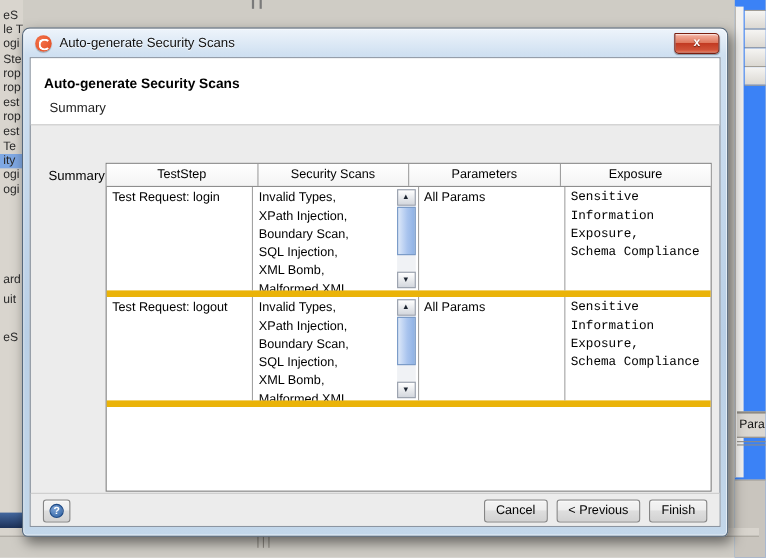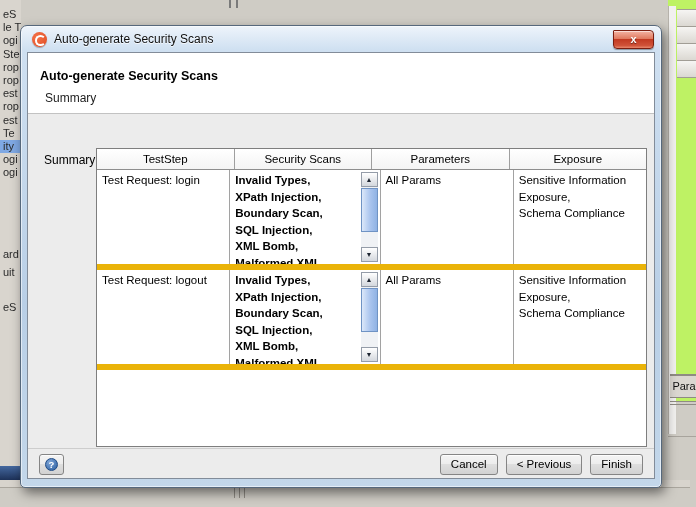--- a/index.html
+++ b/index.html
@@ -9,21 +9,21 @@
     background: #cfccc5;
     font-family: "Liberation Sans", sans-serif;
     overflow: hidden;
     color:#000;
   }
   
   #bg-left { position:absolute; left:0; top:0; width:21px; height:466px; background:#d9d5ce; overflow:hidden; }
   .tree-item { position:absolute; left:0; width:100%; height:13px; font-size:11px; line-height:13px; padding-left:3px; white-space:nowrap; color:#2a2a2a; }
   .tree-item.sel { background:#7fa8e3; }
   .top-tick { position:absolute; top:0; width:2px; height:8px; background:#7a7a7a; }
-  #bg-right { position:absolute; left:668px; top:0; width:28px; height:402px; background:#bef264;text-align:center; }
+  #bg-right { position:absolute; left:668px; top:0; width:28px; height:507px; background:#3b82f6; }
   #bg-right .r-col { position:absolute; left:0; top:6px; width:8px; height:428px; background:#f2f1ef; border-left:1px solid #b6b2ab; }
   #bg-right .r-rows { position:absolute; left:9px; right:0; top:9px; border-top:1px solid #a19d95; }
   #bg-right .r-row { height:17px; background:linear-gradient(#f6f5f3,#dbd8d2); border-bottom:1px solid #a19d95; }
   #bg-right .r-tab { position:absolute; left:2px; right:0; top:374px; height:24px; background:#dbd7d1;
       border-top:2px solid #8f8b84; border-bottom:1px solid #8f8b84; font-size:11px; line-height:21px; padding-left:2px; color:#111; }
   #bg-right .r-line2 { position:absolute; left:2px; right:0; top:401px; height:4px; border-top:1px solid #8f8b84; border-bottom:1px solid #8f8b84; }
   #bg-right .r-bottom { position:absolute; left:0; right:0; top:436px; bottom:0; background:#c9c5be; border-top:1px solid #a8a49d; }
   .navy-bar { position:absolute; left:0; top:466px; width:190px; height:14px; background:linear-gradient(#44689f,#1d3158); }
   .mini-btn { position:absolute; top:467px; width:21px; height:12px; background:linear-gradient(#f2f1ef,#d8d4cd); border:1px solid #8f8b84; }
   .mini-btn .tri { position:absolute; right:3px; top:2px; width:0; height:0; border-top:5px solid #111; border-left:5px solid transparent; }
@@ -54,22 +54,22 @@
   .hd-title { position:absolute; left:12px; top:16px; font-size:12.5px; font-weight:bold; }
   .hd-sub { position:absolute; left:17px; top:38px; font-size:12px; color:#1d1d1d; }
   .bd { position:absolute; left:0; right:0; top:62px; bottom:30px; }
   .summary-label { position:absolute; left:16px; top:38px; font-size:12px; }
   .sg-table { position:absolute; left:68px; top:33px; width:551px; height:299px; background:#fff; border:1px solid #7e7e7e; }
   .sg-head { display:flex; height:21px; border-bottom:1px solid #8e8e8e; background:linear-gradient(#ffffff,#f4f4f4); }
   .sg-hcell { flex:1 1 0; text-align:center; font-size:11.5px; line-height:20px; border-right:1px solid #9f9f9f; }
   .sg-hcell:last-child { border-right:none; }
   .sg-row { display:flex; height:100px; border-bottom:6px solid #eab308; }
   .sg-cell { flex:1 1 0; border-right:1px solid #a2a2a2; padding:2px 5px; font-size:11.5px; line-height:16.6px; position:relative; overflow:hidden; }
-  .sg-cell:last-child { border-right:none; }
-  .cell-scans { padding-right:22px;font-weight:bold; }
+  .sg-cell:last-child { border-right:none;font-family:Liberation Mono, monospace; }
+  .cell-scans { padding-right:22px; }
   .vsb { position:absolute; top:2px; right:2px; bottom:2px; width:17px; background:#f0f2f5; }
   .vsb-btn { position:absolute; left:0; right:0; height:15px; background:linear-gradient(#ffffff,#d3d7dd);
     border:1px solid #949ca8; text-align:center; font-size:7px; line-height:13px; color:#1c2430; }
   .vsb-up { top:0; } .vsb-down { bottom:0; }
   .vsb-thumb { position:absolute; left:0; right:0; top:16px; height:44px;
     background:linear-gradient(90deg,#dce8f9 0%,#a9c4ee 55%,#8fb2e4 100%); border:1px solid #6f93c4; }
   .ft { position:absolute; left:0; right:0; bottom:0; height:30px; background:#ececec; border-top:1px solid #cdcdcd; }
   .help-btn { position:absolute; left:11px; top:5px; width:25px; height:21px;
     background:linear-gradient(180deg,#f4f4f4,#ededed 45%,#dedede 50%,#d2d2d2);
     border:1px solid #858585; border-radius:3px; box-shadow: inset 0 1px 0 rgba(255,255,255,.8); }

